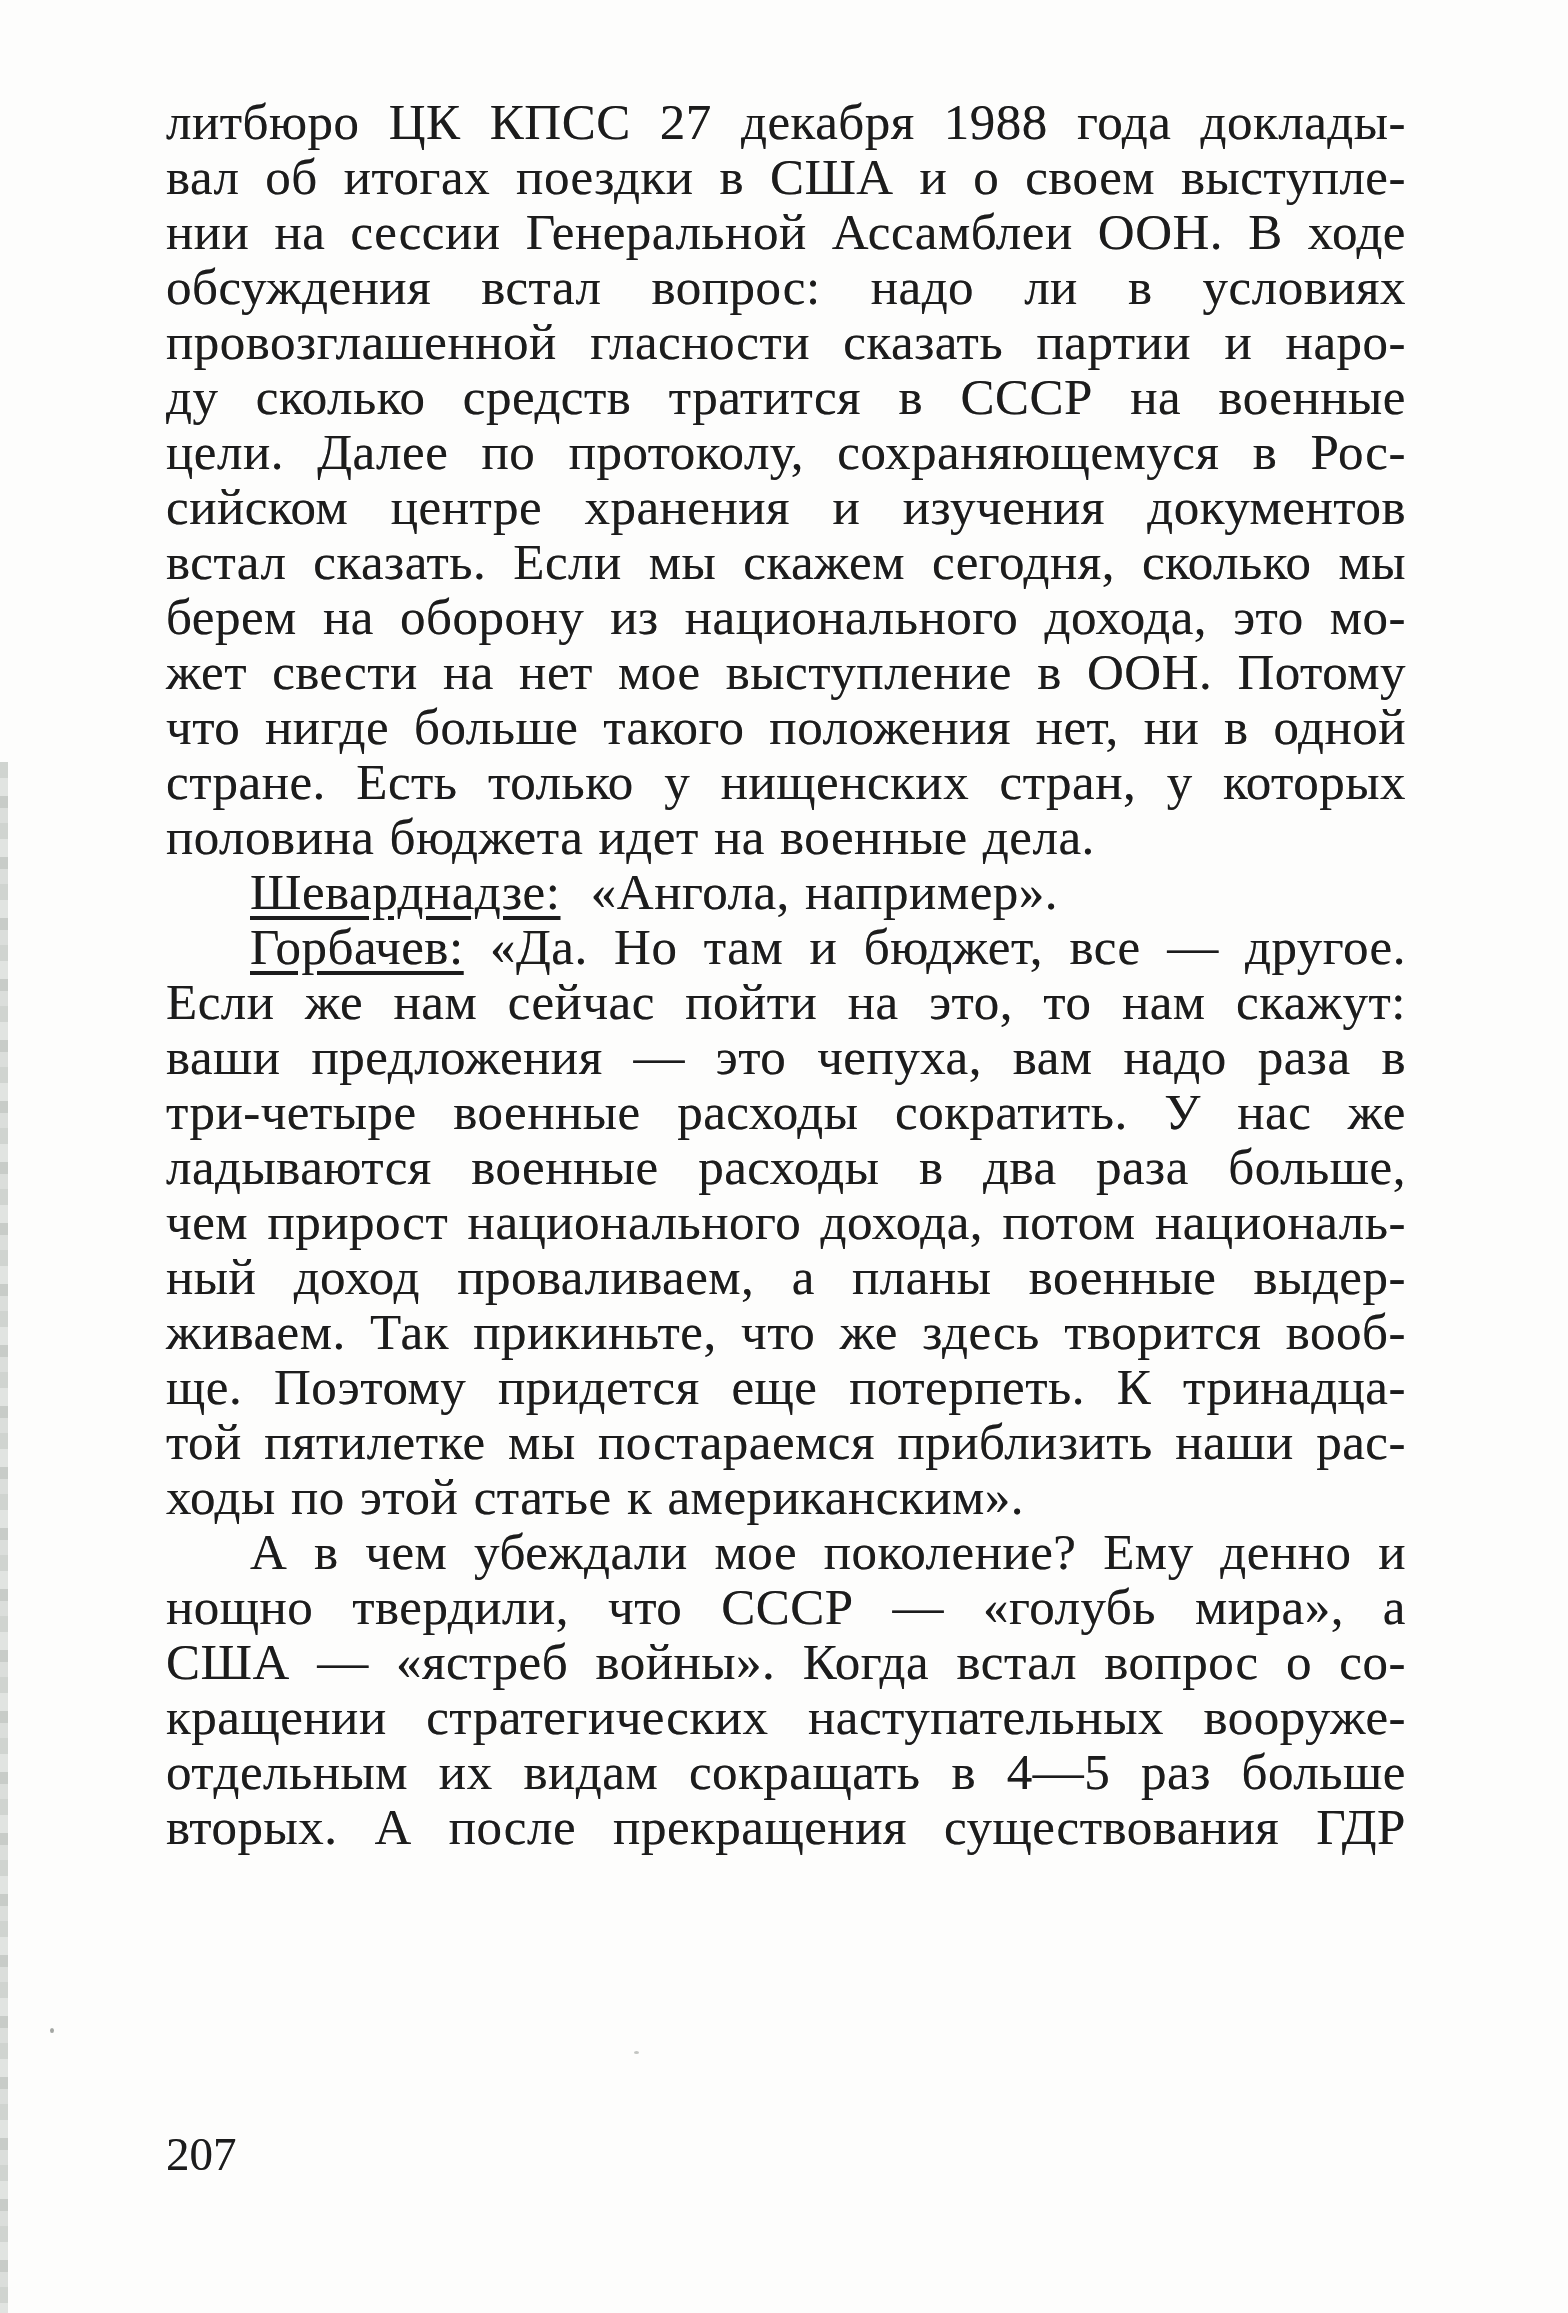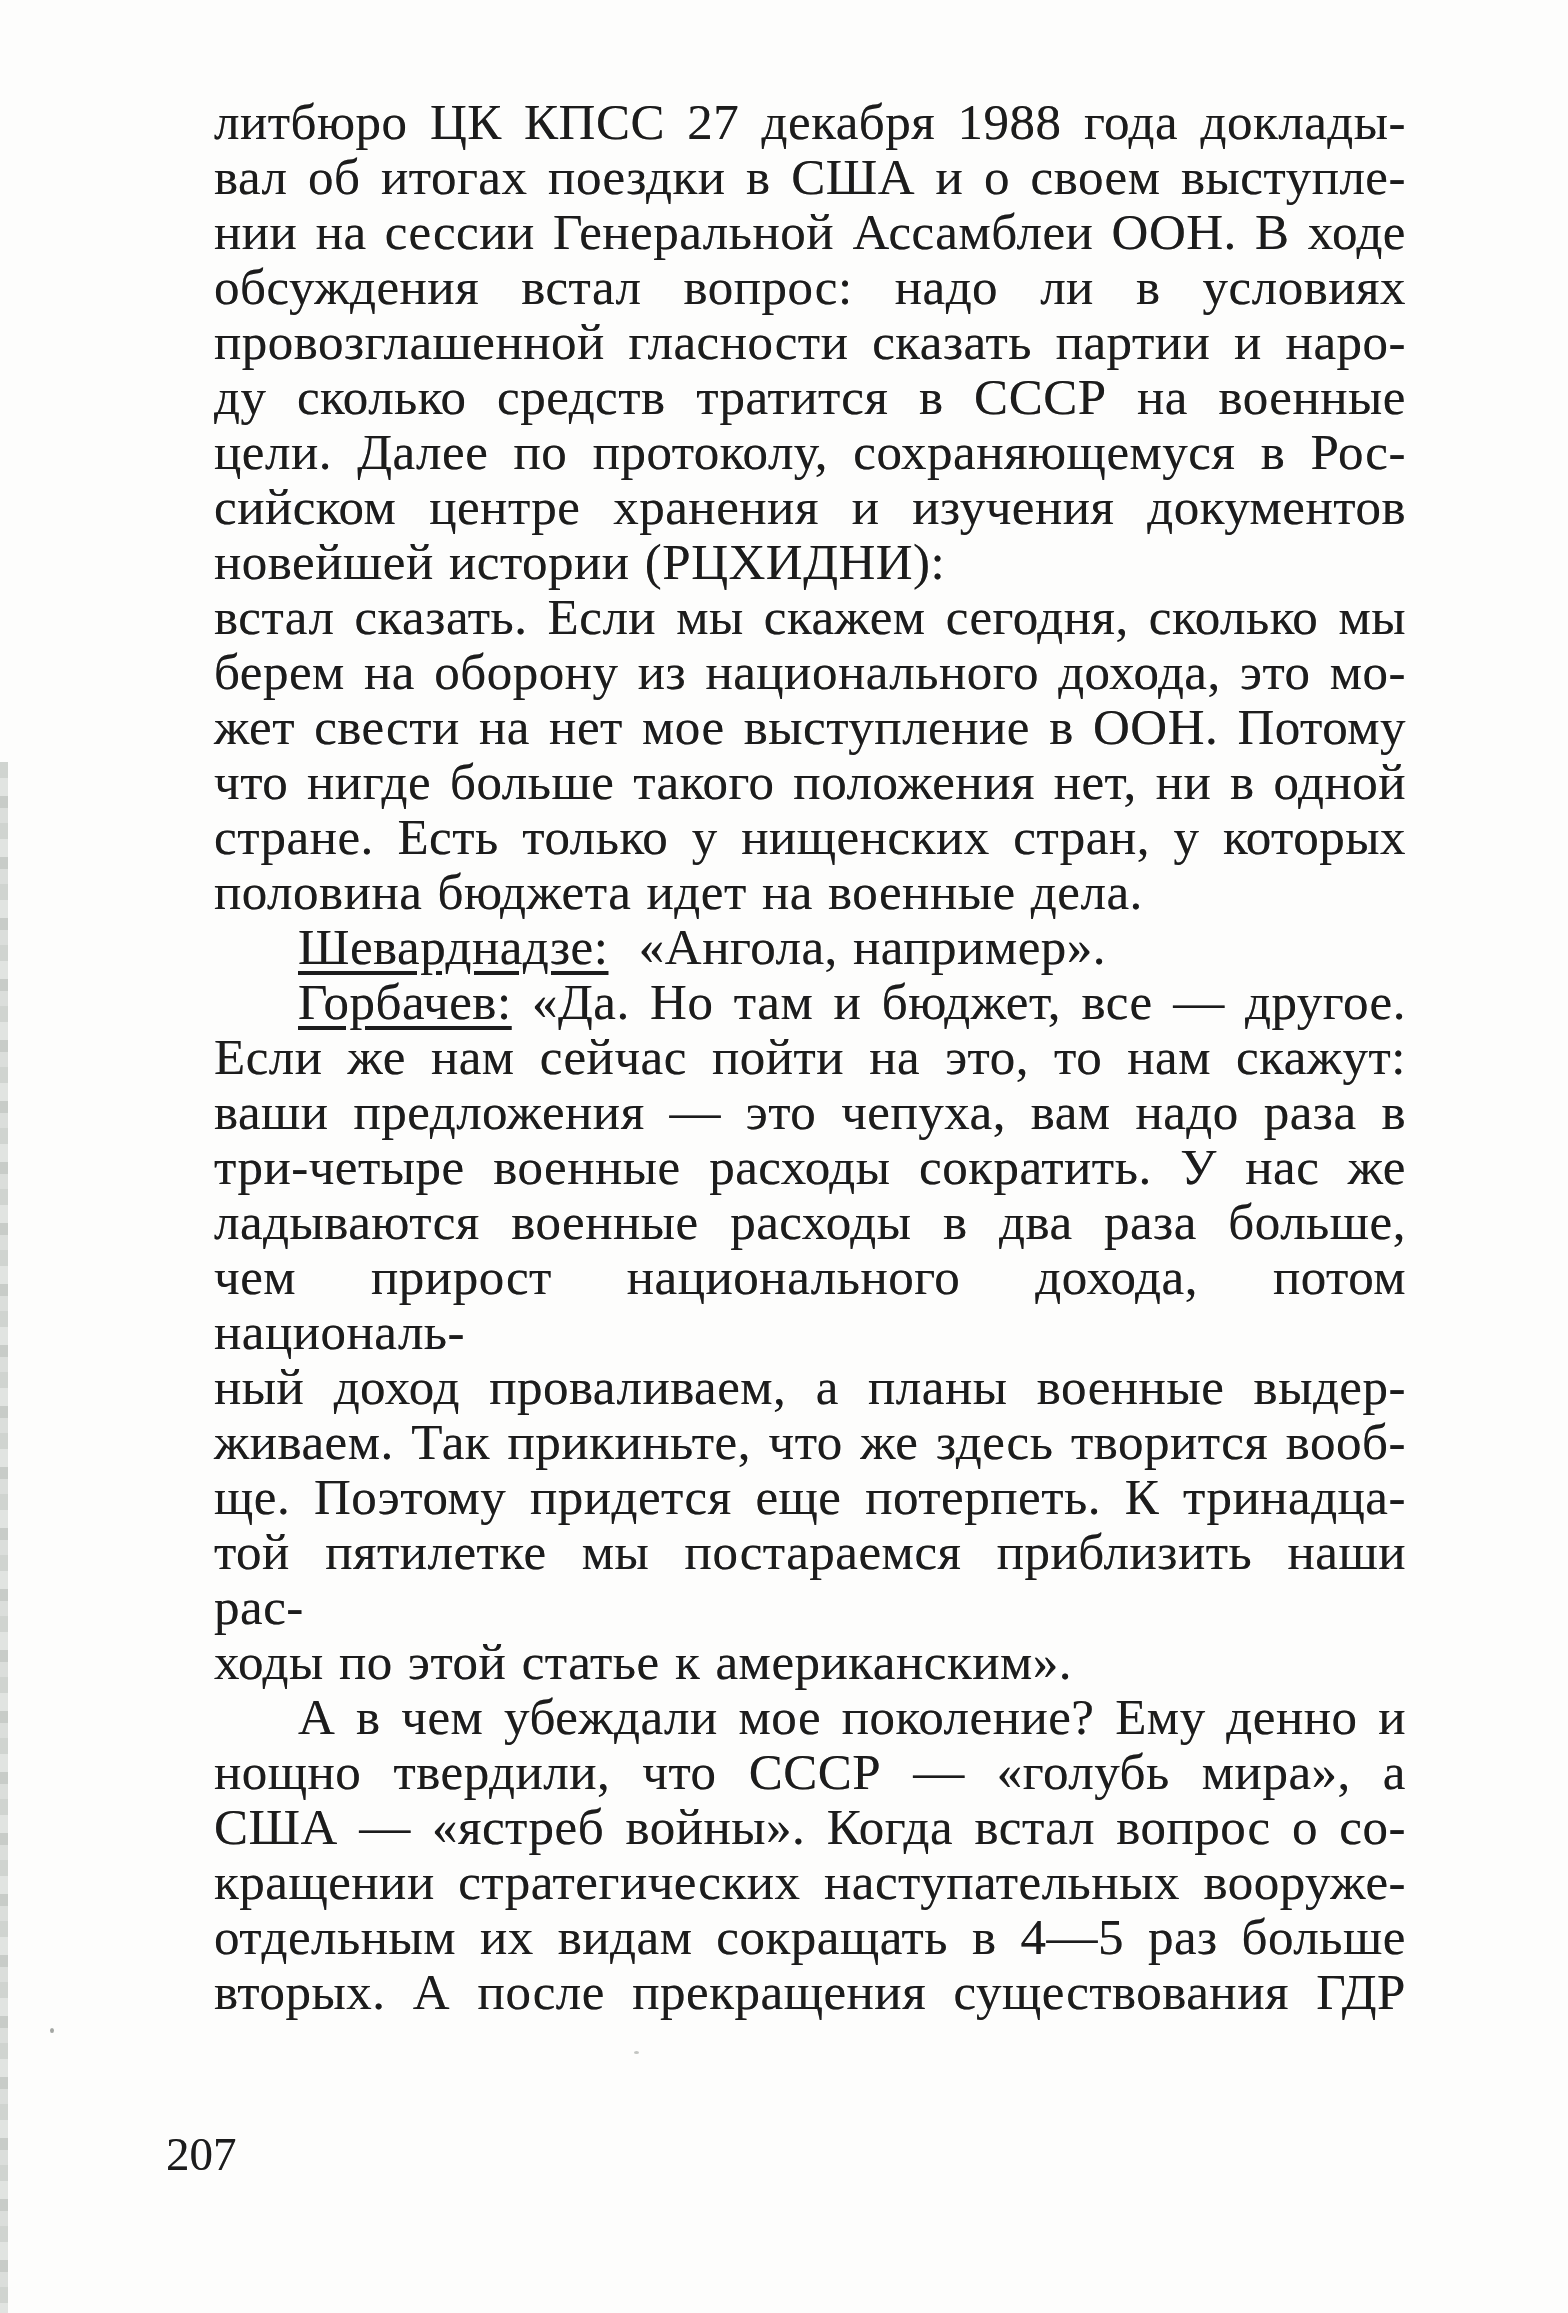--- a/index.html
+++ b/index.html
@@ -53,21 +53,20 @@
     font-size: 51px;
     line-height: 55px;
     letter-spacing: 0.5px;
     word-spacing: 2px;
     text-shadow: 0 0 0.6px rgba(25,25,25,0.55);
   }
   .line {
     text-align: justify;
     text-align-last: justify;
     white-space: normal;
-    margin-left: 48px;
   }
   .line.endline {
     text-align: left;
     text-align-last: left;
   }
   .line.indent {
     text-indent: 84px;
   }
   .u {
     text-decoration: underline;
@@ -96,21 +95,20 @@
 
   <main class="text-column">
       <div class="line"><span>литбюро ЦК КПСС 27 декабря 1988 года доклады-</span></div>
       <div class="line"><span>вал об итогах поездки в США и о своем выступле-</span></div>
       <div class="line"><span>нии на сессии Генеральной Ассамблеи ООН. В ходе</span></div>
       <div class="line"><span>обсуждения встал вопрос: надо ли в условиях</span></div>
       <div class="line"><span>провозглашенной гласности сказать партии и наро-</span></div>
       <div class="line"><span>ду сколько средств тратится в СССР на военные</span></div>
       <div class="line"><span>цели. Далее по протоколу, сохраняющемуся в Рос-</span></div>
       <div class="line"><span>сийском центре хранения и изучения документов</span></div>
-      <div class="line endline"><span>новейшей истории (РЦХИДНИ):</span></div>
       <div class="line"><span>встал сказать. Если мы скажем сегодня, сколько мы</span></div>
       <div class="line"><span>берем на оборону из национального дохода, это мо-</span></div>
       <div class="line"><span>жет свести на нет мое выступление в ООН. Потому</span></div>
       <div class="line"><span>что нигде больше такого положения нет, ни в одной</span></div>
       <div class="line"><span>стране. Есть только у нищенских стран, у которых</span></div>
       <div class="line endline"><span>половина бюджета идет на военные дела.</span></div>
       <div class="line indent endline"><span class="u">Шеварднадзе:</span><span>&nbsp; «Ангола, например».</span></div>
       <div class="line indent"><span class="u">Горбачев:</span><span> «Да. Но там и бюджет, все — другое.</span></div>
       <div class="line"><span>Если же нам сейчас пойти на это, то нам скажут:</span></div>
       <div class="line"><span>ваши предложения — это чепуха, вам надо раза в</span></div>

